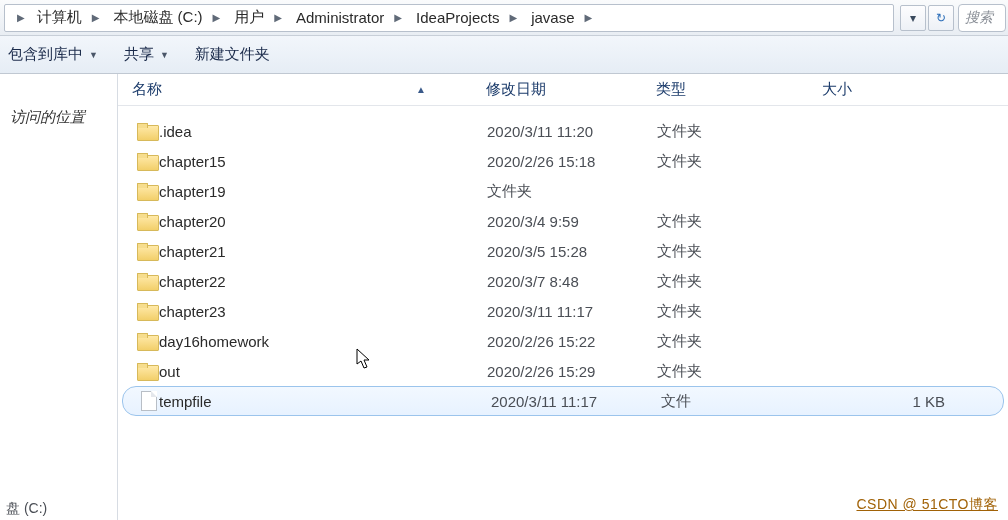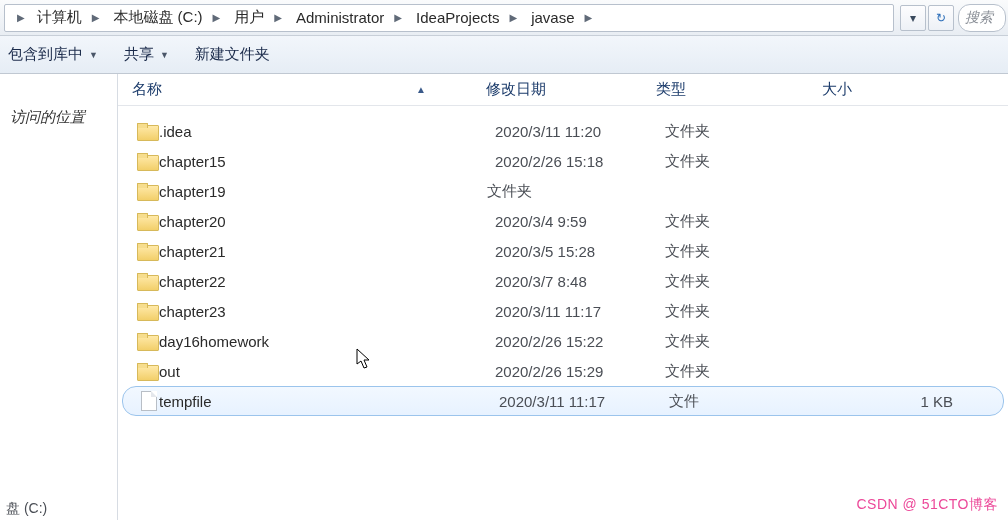--- a/index.html
+++ b/index.html
@@ -34,21 +34,21 @@
 .addr-btns { display: flex; align-items: center; gap: 2px; margin-left: 4px; }
 .addr-btn {
   width: 26px; height: 26px;
   border: 1px solid #b7c0cc; border-radius: 2px;
   background: linear-gradient(#fdfdfe, #edf1f6);
   display: flex; align-items: center; justify-content: center;
   font-size: 12px; color: #3a4a5e;
 }
 .search-box {
   width: 48px; height: 28px; margin: 3px 0 3px 4px;
-  border: 1px solid #b7c0cc; border-radius: 12px;
+  border: 1px solid #b7c0cc; border-radius: 4px;
   background: #fff; display: flex; align-items: center;
   padding: 0 6px; color: #8a8f97; font-style: italic; font-size: 14px;
   overflow: hidden;
 }
 
 .toolbar {
   height: 38px;
   background: linear-gradient(#f2f6fb, #e6edf5);
   border-bottom: 1px solid #c0c8d2;
   display: flex; align-items: center; gap: 26px;
@@ -80,21 +80,21 @@
 .col-size { width: 134px; text-align: left; }
 .sort-ind { color:#3a5a8a; font-size:10px; margin-left:auto; margin-right:60px;}
 
 .rows { padding-top: 10px; }
 .row {
   display: flex; align-items: center;
   height: 30px; padding-left: 14px;
   border: 1px solid transparent;
 }
 .row .c-name { width: 354px; display:flex; align-items:center; gap:2px; padding-left:4px;}
-.row .c-date { width: 170px; color:#4a4e55;margin-left:8px;}
+.row .c-date { width: 170px; color:#4a4e55;}
 .row .c-type { width: 166px; color:#4a4e55;}
 .row .c-size { width: 134px; text-align: right; padding-right: 16px; color:#4a4e55;}
 .row.sel {
   background: linear-gradient(#f2f8ff, #e7f2ff);
   border: 1px solid #9bc4ec; border-radius: 14px;
   margin: 0 4px 0 4px; 
 }
 .icon-folder {
   width: 20px; height: 16px; position: relative;
 }
@@ -121,21 +121,21 @@
   border-top: 6px solid #fff;
   border-left: 6px solid #e4e7ec;
 }
 .cursor {
   position: absolute; left: 238px; top: 274px;
   width: 16px; height: 22px; pointer-events:none;
 }
 .cursor svg { display:block; }
 .watermark {
   position: absolute; right: 10px; bottom: 6px;
-  color: #ec4899; font-size: 14px; letter-spacing: 0.5px;
+  color: #a16207; font-size: 14px; letter-spacing: 0.5px; text-decoration: underline;
 }
 .bottom-left {
   position:absolute; left:6px; bottom:2px;
   color:#4a4e55; font-size:14px;
 }
 </style>
 </head>
 <body>
 
 <div class="address-bar">

